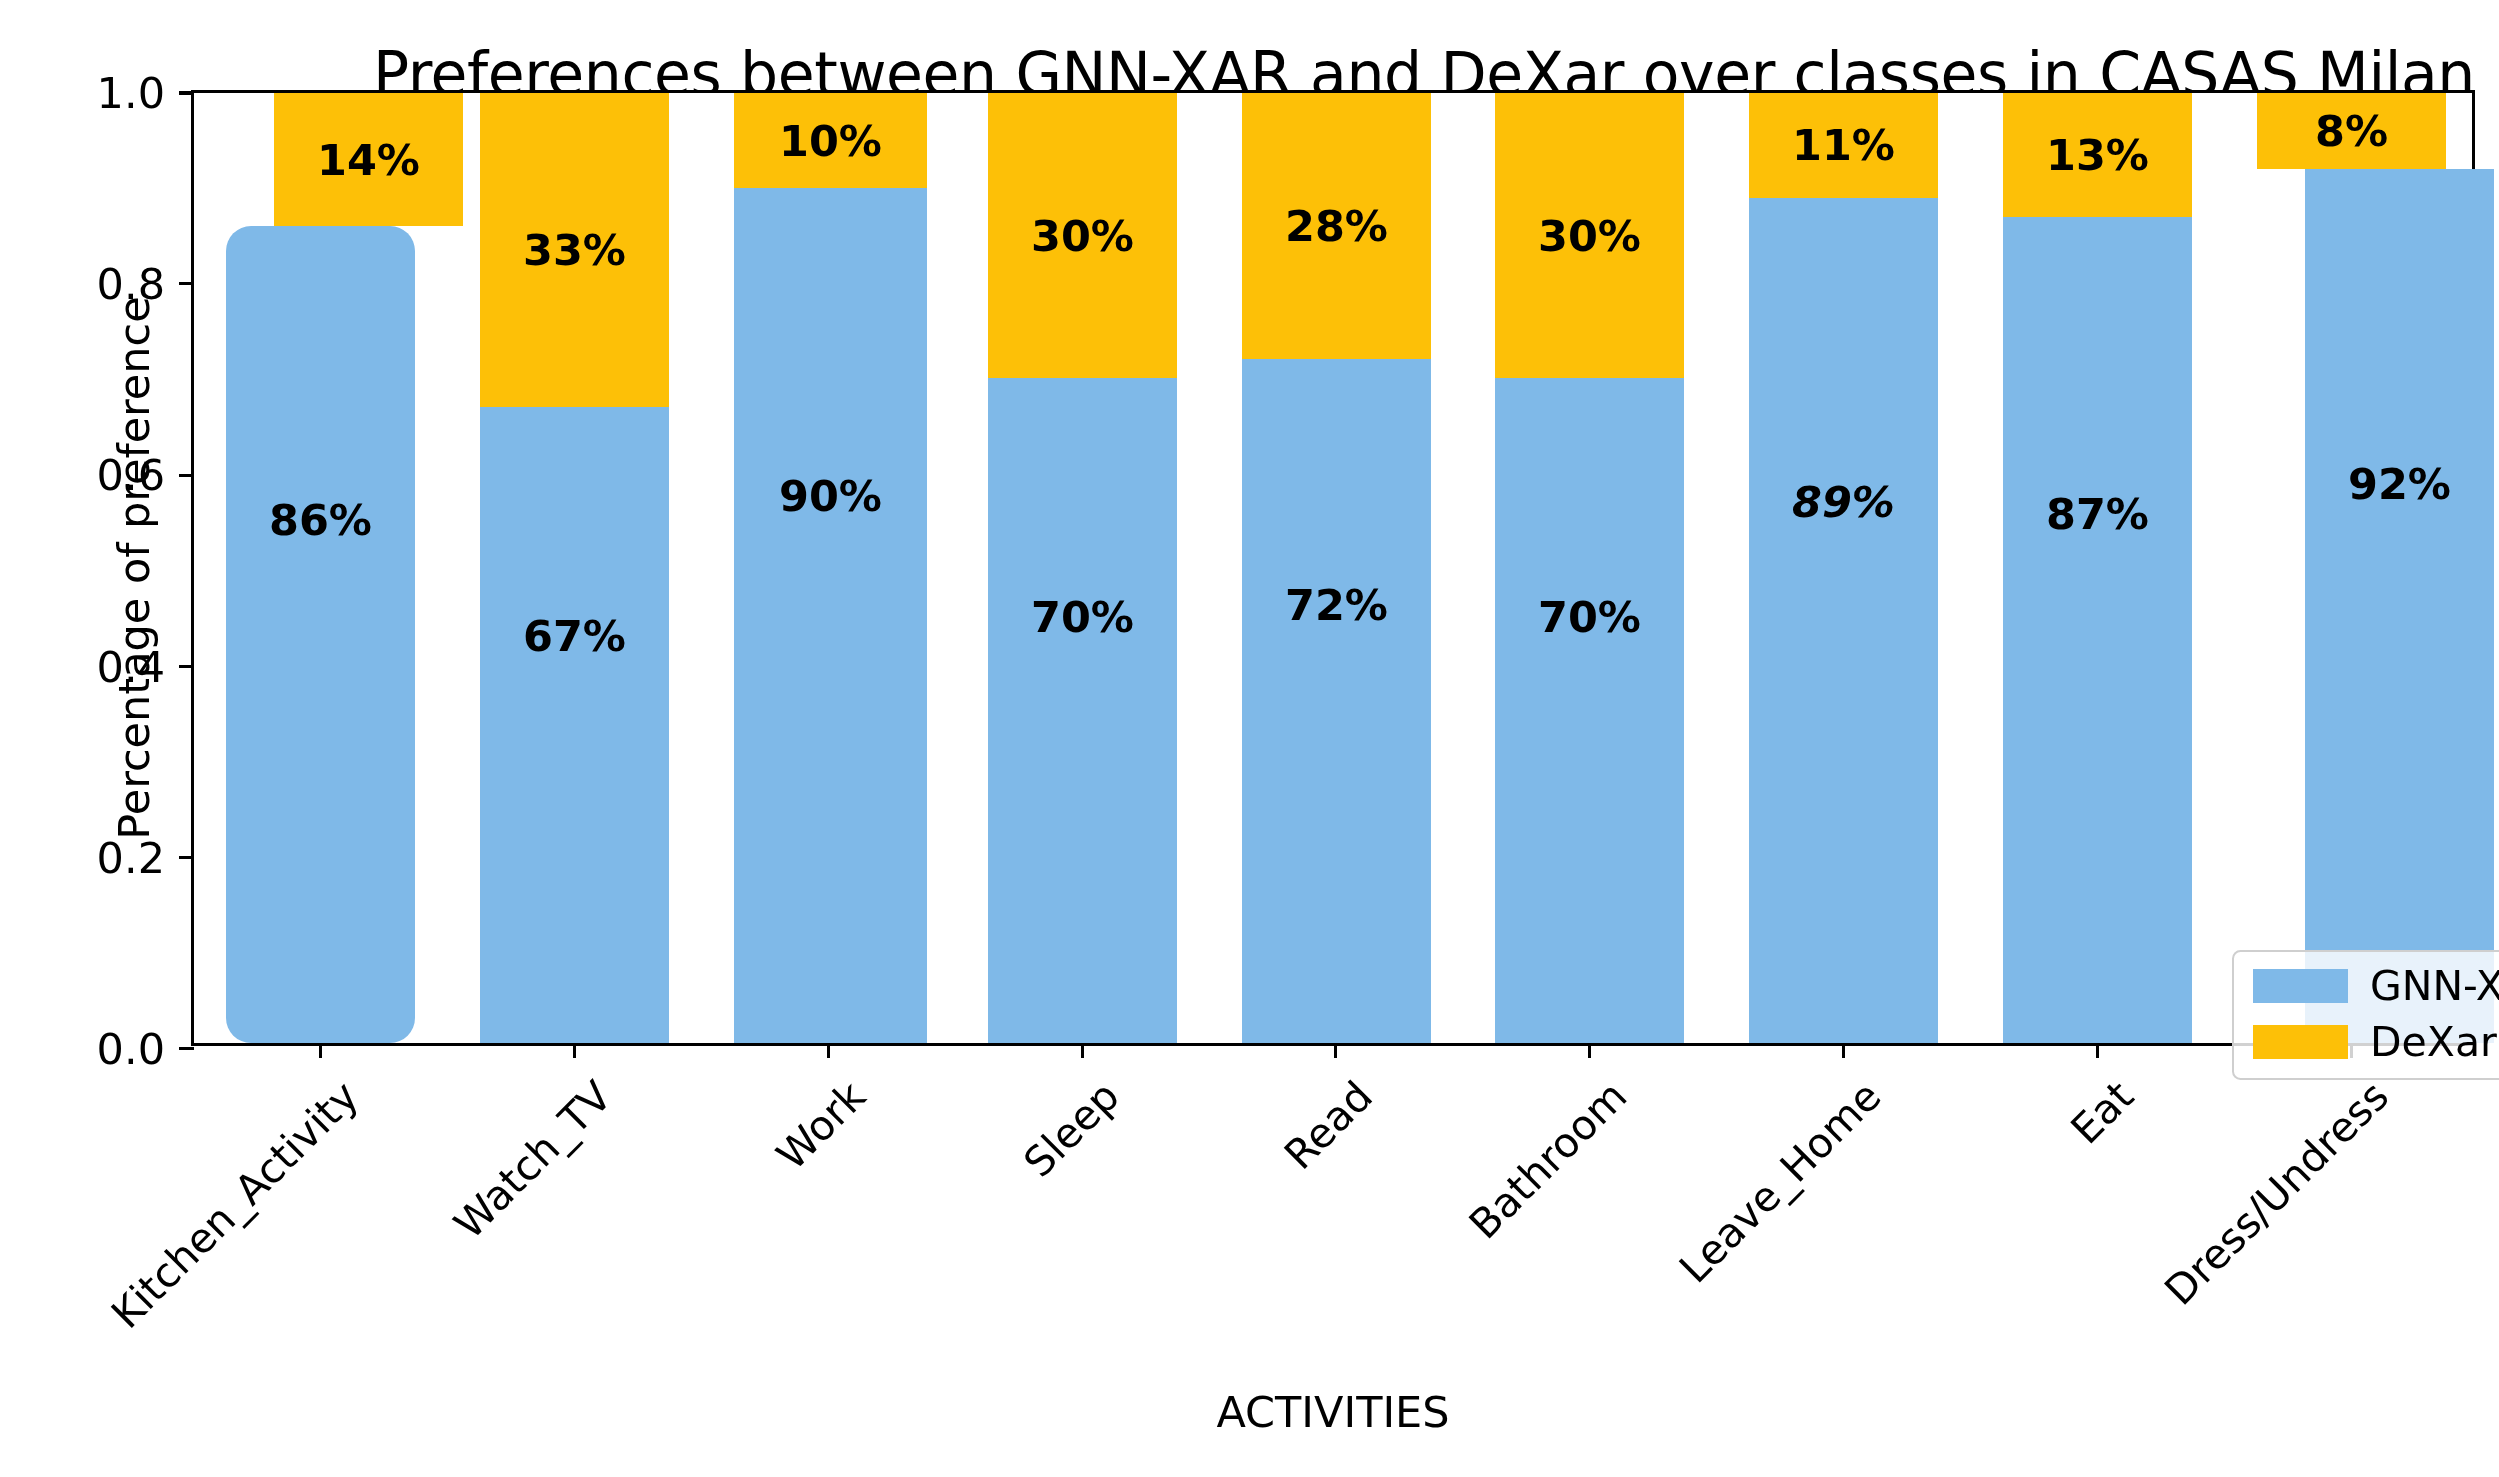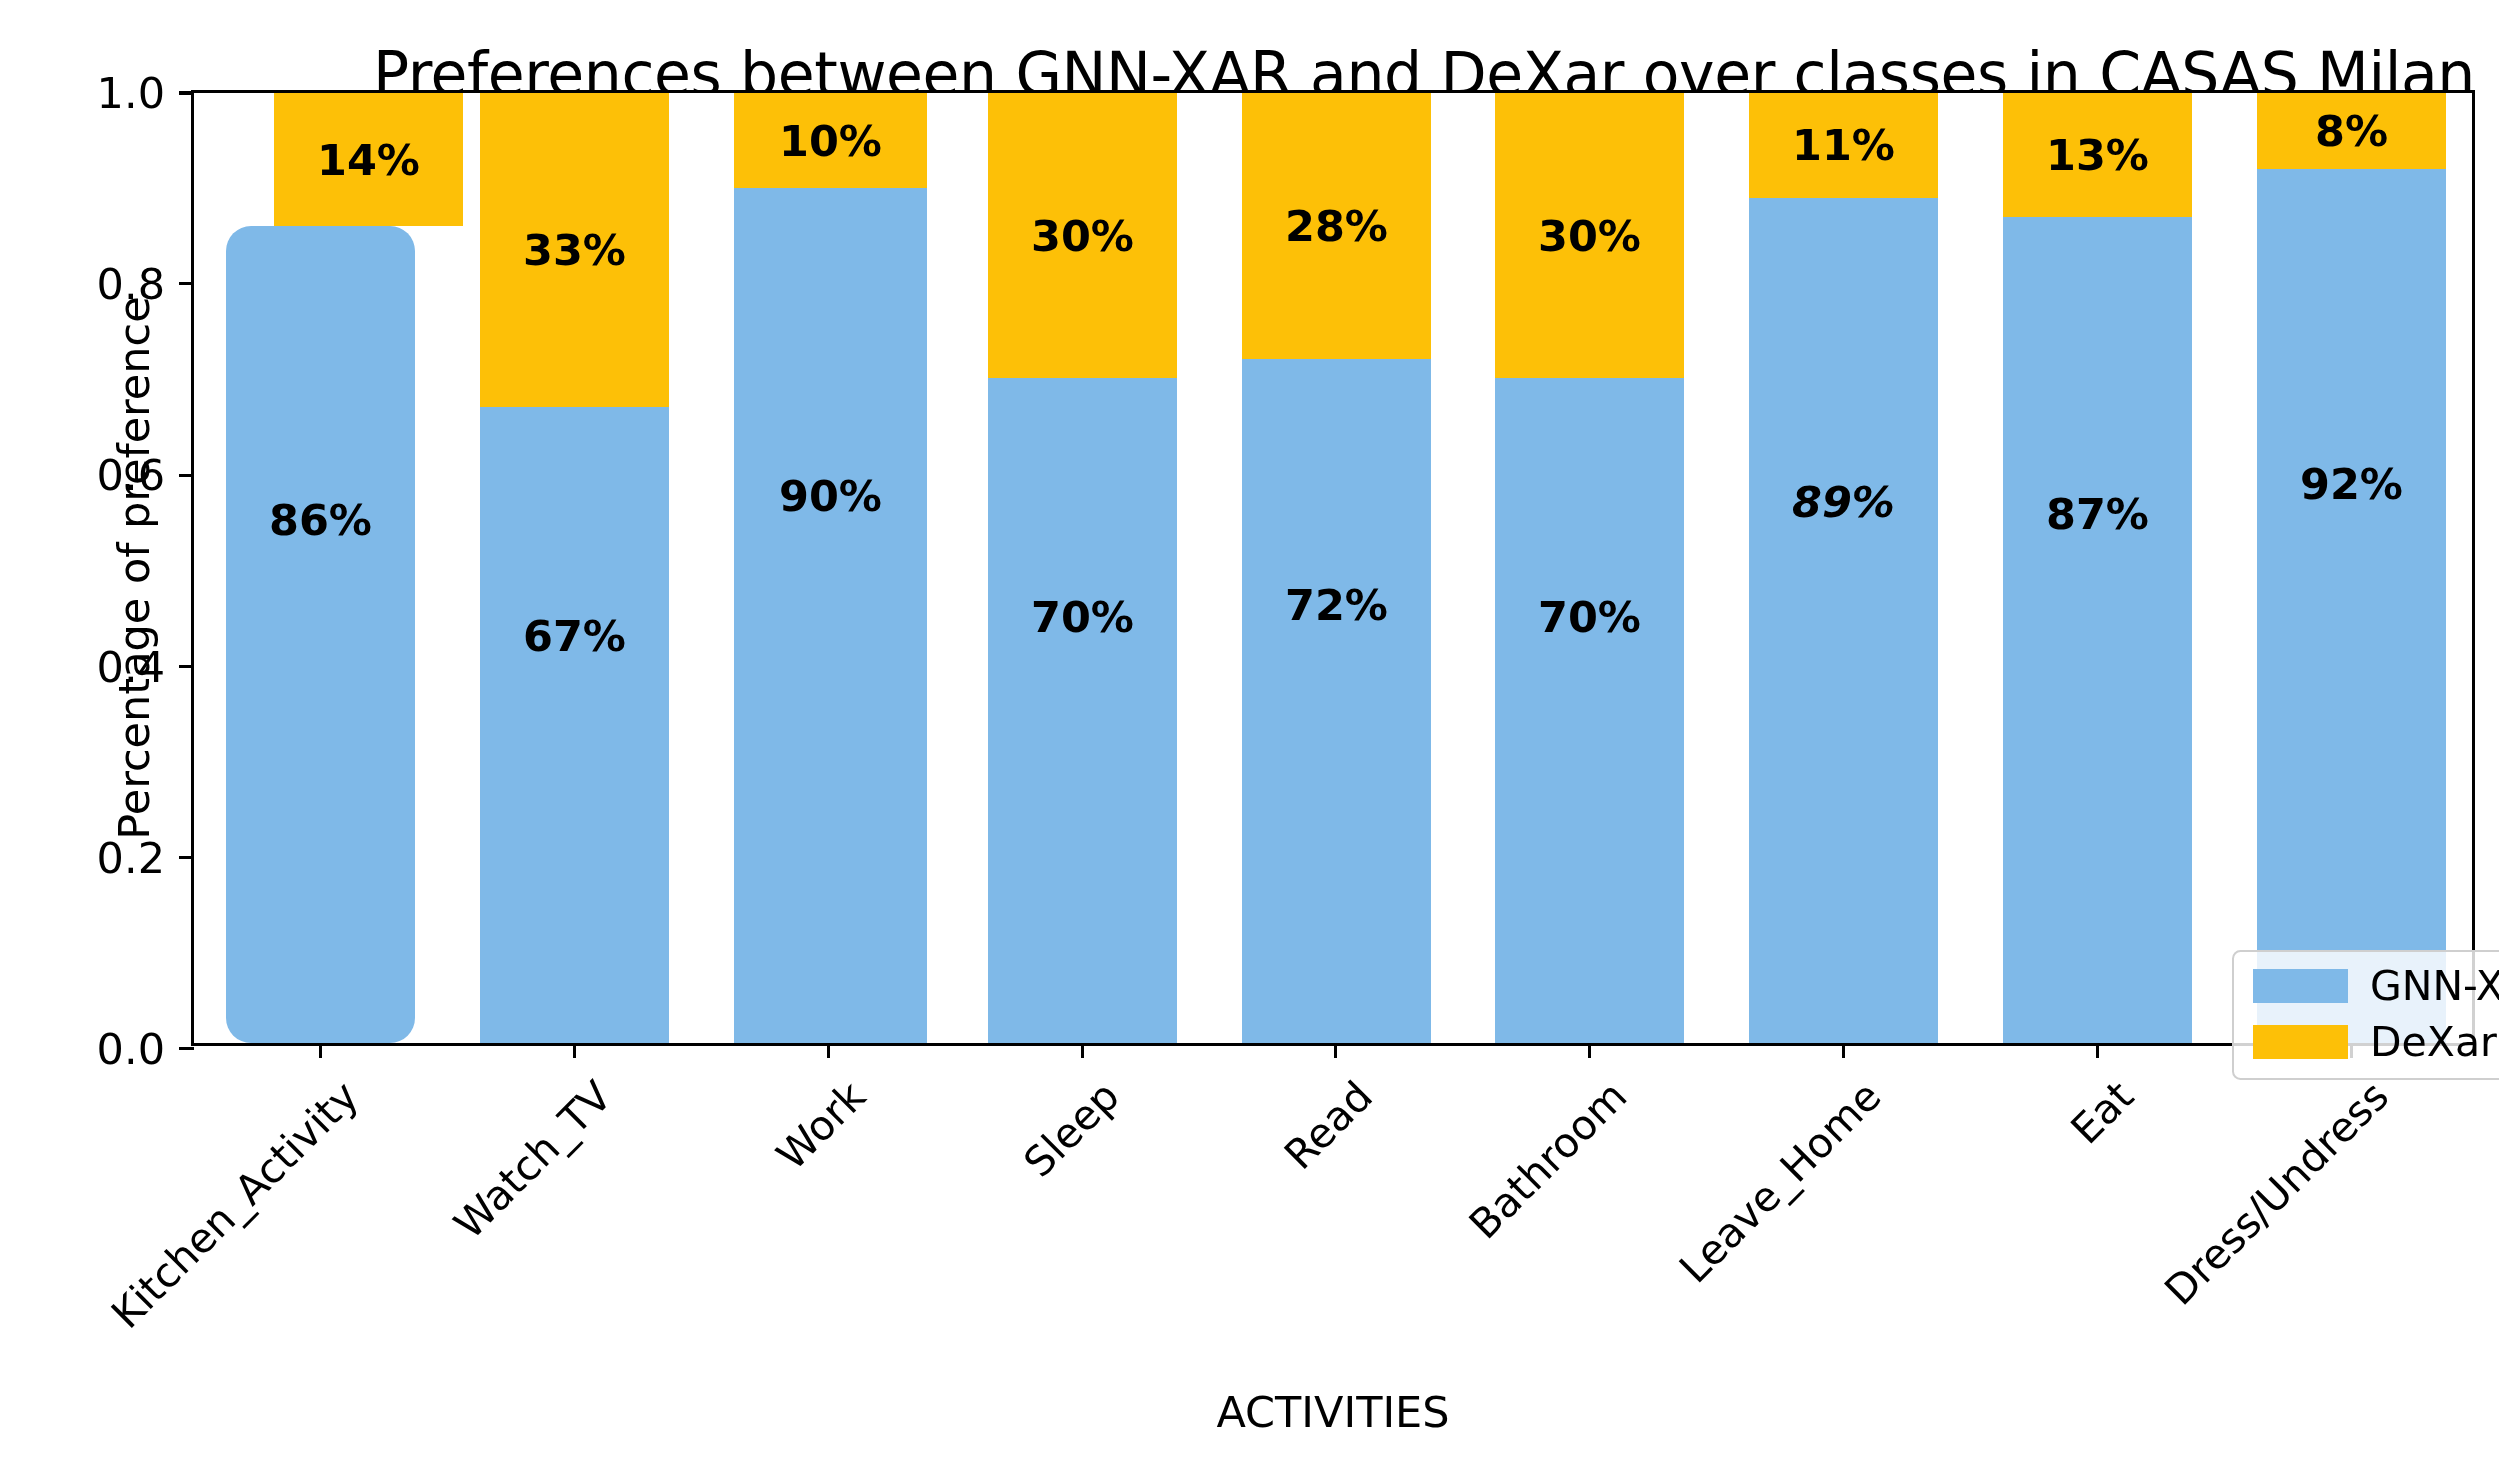--- a/index.html
+++ b/index.html
@@ -262,21 +262,21 @@
             <span class="seg-label">13%</span>
           </div>
           <div class="seg seg-bottom" style="height: 87%; text-align: right;">
             <span class="seg-label">87%</span>
           </div>
         </div>
         <div class="bar-group" style="left: 2063px; width: 189px;">
           <div class="seg seg-top" style="height: 8%;">
             <span class="seg-label">8%</span>
           </div>
-          <div class="seg seg-bottom" style="height: 92%;">
+          <div class="seg seg-bottom" style="height: 92%; margin-left: 48px;">
             <span class="seg-label">92%</span>
           </div>
         </div>
       </div>
 
     <div id="legend">
       <div class="legend-row">
         <span class="legend-swatch" id="sw0" style="background: rgb(127, 185, 232);"></span>
         <span class="legend-text">GNN-XAR</span>
       </div>

